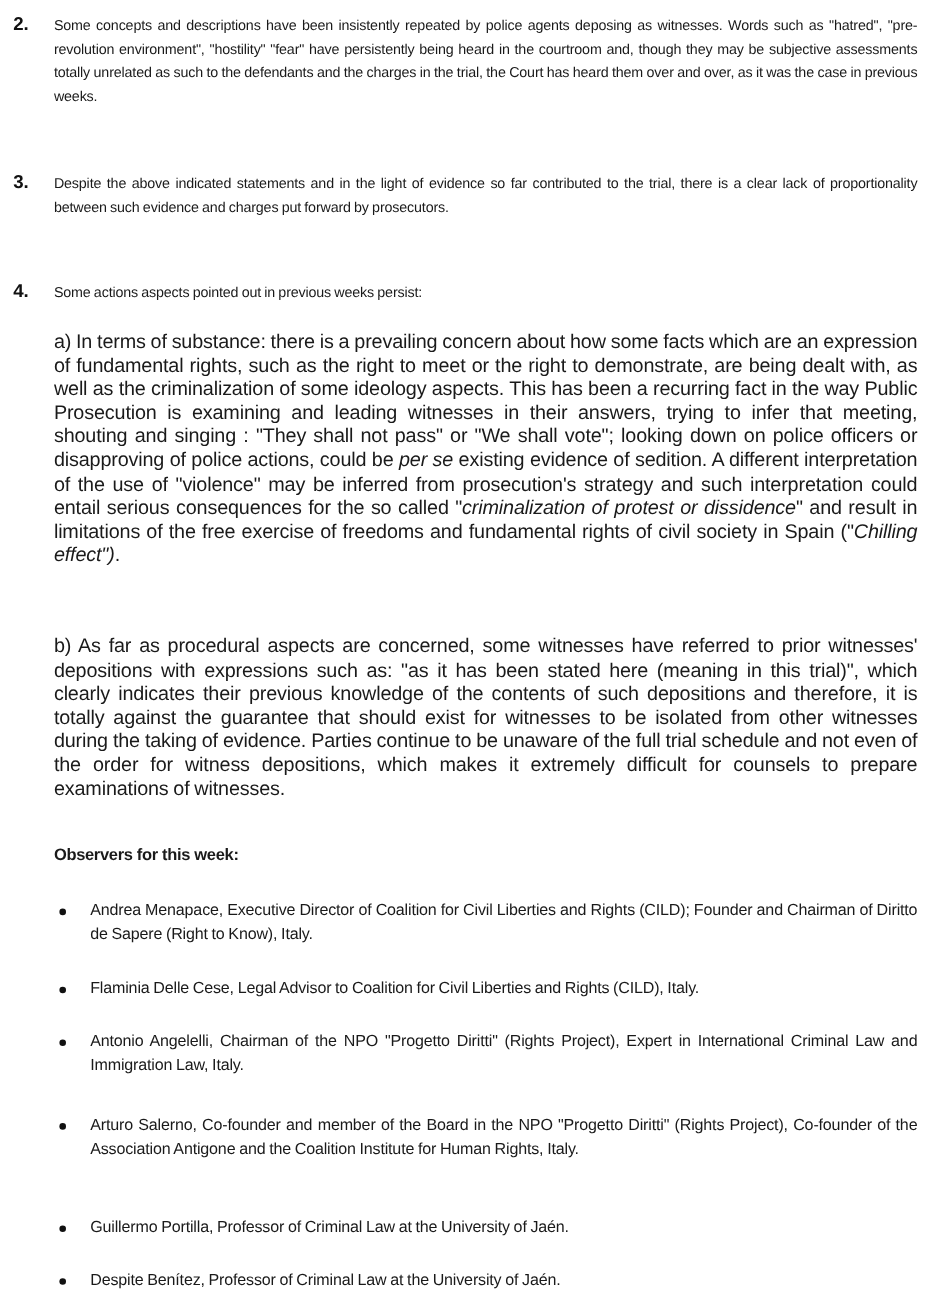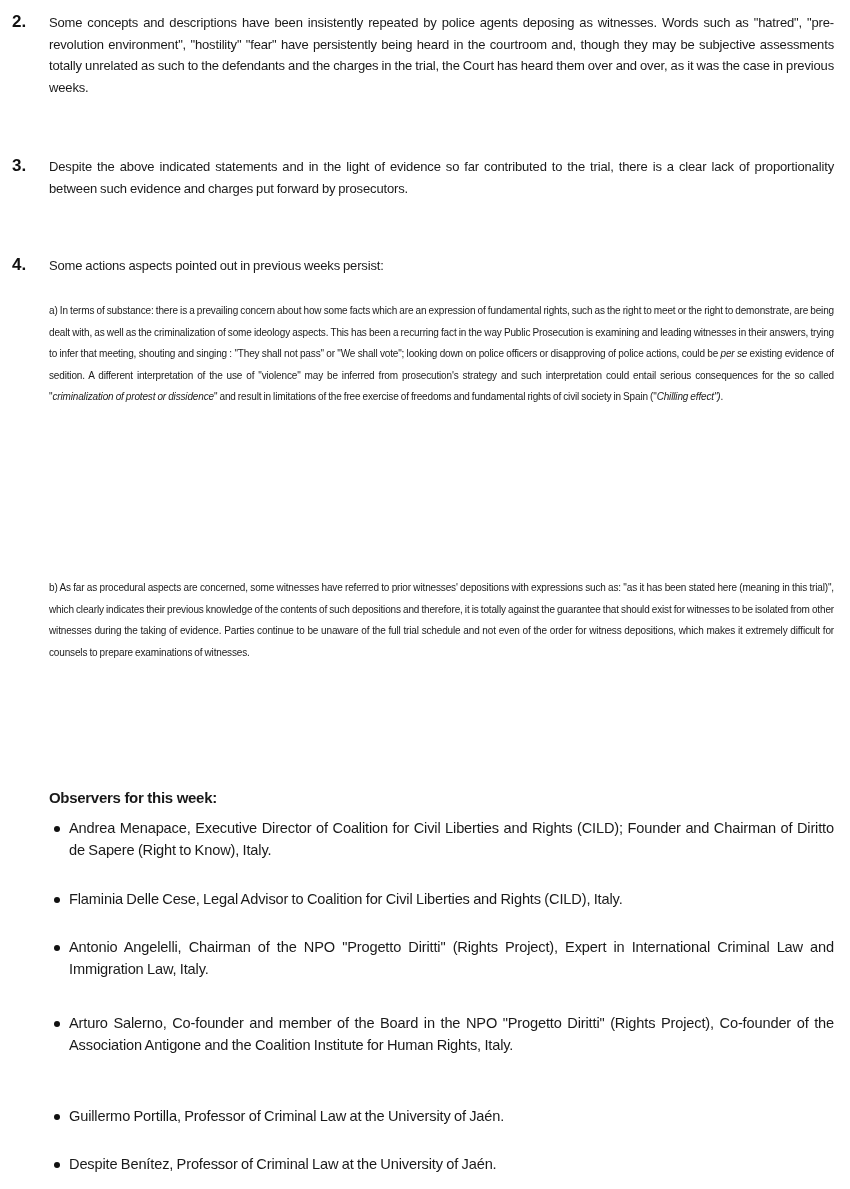--- a/index.html
+++ b/index.html
@@ -14,34 +14,34 @@
     position: absolute; left: 0; top: 0;
     font-weight: bold; font-size: 17px; color: #111;
   }
   .para {
     margin-left: 37px;
     font-size: 13px; line-height: 21.6px; text-align: justify;
     letter-spacing: -0.15px; word-spacing: -0.5px;
   }
   .sub {
     position: absolute; left: 49px; width: 785px;
-    font-size: 10px; line-height: 21.6px; text-align: justify;
+    font-size: 18px; line-height: 21.6px; text-align: justify;
     letter-spacing: -0.15px; word-spacing: -0.5px;
   }
   .heading {
     position: absolute; left: 49px;
     font-size: 15px; font-weight: bold; letter-spacing: -0.3px;
   }
   .bullet-item { position: absolute; left: 49px; width: 785px; }
   .bullet {
     position: absolute; left: 5px; top: 8px;
     width: 6px; height: 6px; border-radius: 50%; background: #111;
   }
   .bullet-text {
-    margin-left: 20px;
+    margin-left: 33px;
     font-size: 14.6px; line-height: 21.6px; text-align: justify;
     letter-spacing: -0.15px; word-spacing: -0.5px;
   }
   em { font-style: italic; }
 </style>
 </head>
 <body>
 
 <div class="page">
 
@@ -59,21 +59,21 @@
     <span class="num">4.</span>
     <div class="para">Some actions aspects pointed out in previous weeks persist:</div>
   </div>
 
   <div class="sub" style="top:300px;">
     <span>a) In terms of substance: there is a prevailing concern about how some facts which are an expression of fundamental rights, such as the right to meet or the right to demonstrate, are being dealt with, as well as the criminalization of some ideology aspects. This has been a recurring fact in the way Public Prosecution is examining and leading witnesses in their answers, trying to infer that meeting, shouting and singing : "They shall not pass" or "We shall vote"; looking down on police officers or disapproving of police actions, could be </span><em>per se</em><span> existing evidence of sedition. A different interpretation of the use of "violence" may be inferred from prosecution's strategy and such interpretation could entail serious consequences for the so called "</span><em>criminalization of protest or dissidence</em><span>"  and result in limitations of the free exercise of freedoms and fundamental rights of civil society in Spain ("</span><em>Chilling effect")</em><span>.</span>
   </div>
 
   <div class="sub" style="top:577px;">b) As far as procedural aspects are concerned, some witnesses have referred to prior witnesses' depositions with expressions such as: "as it has been stated here (meaning in this trial)", which clearly indicates their previous knowledge of the contents of such depositions and therefore, it is totally against the guarantee that should exist for witnesses to be isolated from other witnesses during the taking of evidence. Parties continue to be unaware of the full trial schedule and not even of the order for witness depositions, which makes it extremely difficult for counsels to prepare examinations of witnesses.</div>
 
-  <div class="heading" style="top:789px;">Observers for this week:</div>
+  <div class="heading" style="top:769px;">Observers for this week:</div>
 
   <div class="bullet-item" style="top:818px;">
     <span class="bullet"></span>
     <div class="bullet-text">Andrea Menapace, Executive Director of Coalition for Civil Liberties and Rights  (CILD); Founder and Chairman of Diritto de Sapere (Right to Know), Italy.</div>
   </div>
 
   <div class="bullet-item" style="top:889px;">
     <span class="bullet"></span>
     <div class="bullet-text">Flaminia Delle Cese, Legal Advisor to Coalition for Civil Liberties and Rights (CILD), Italy.</div>
   </div>

